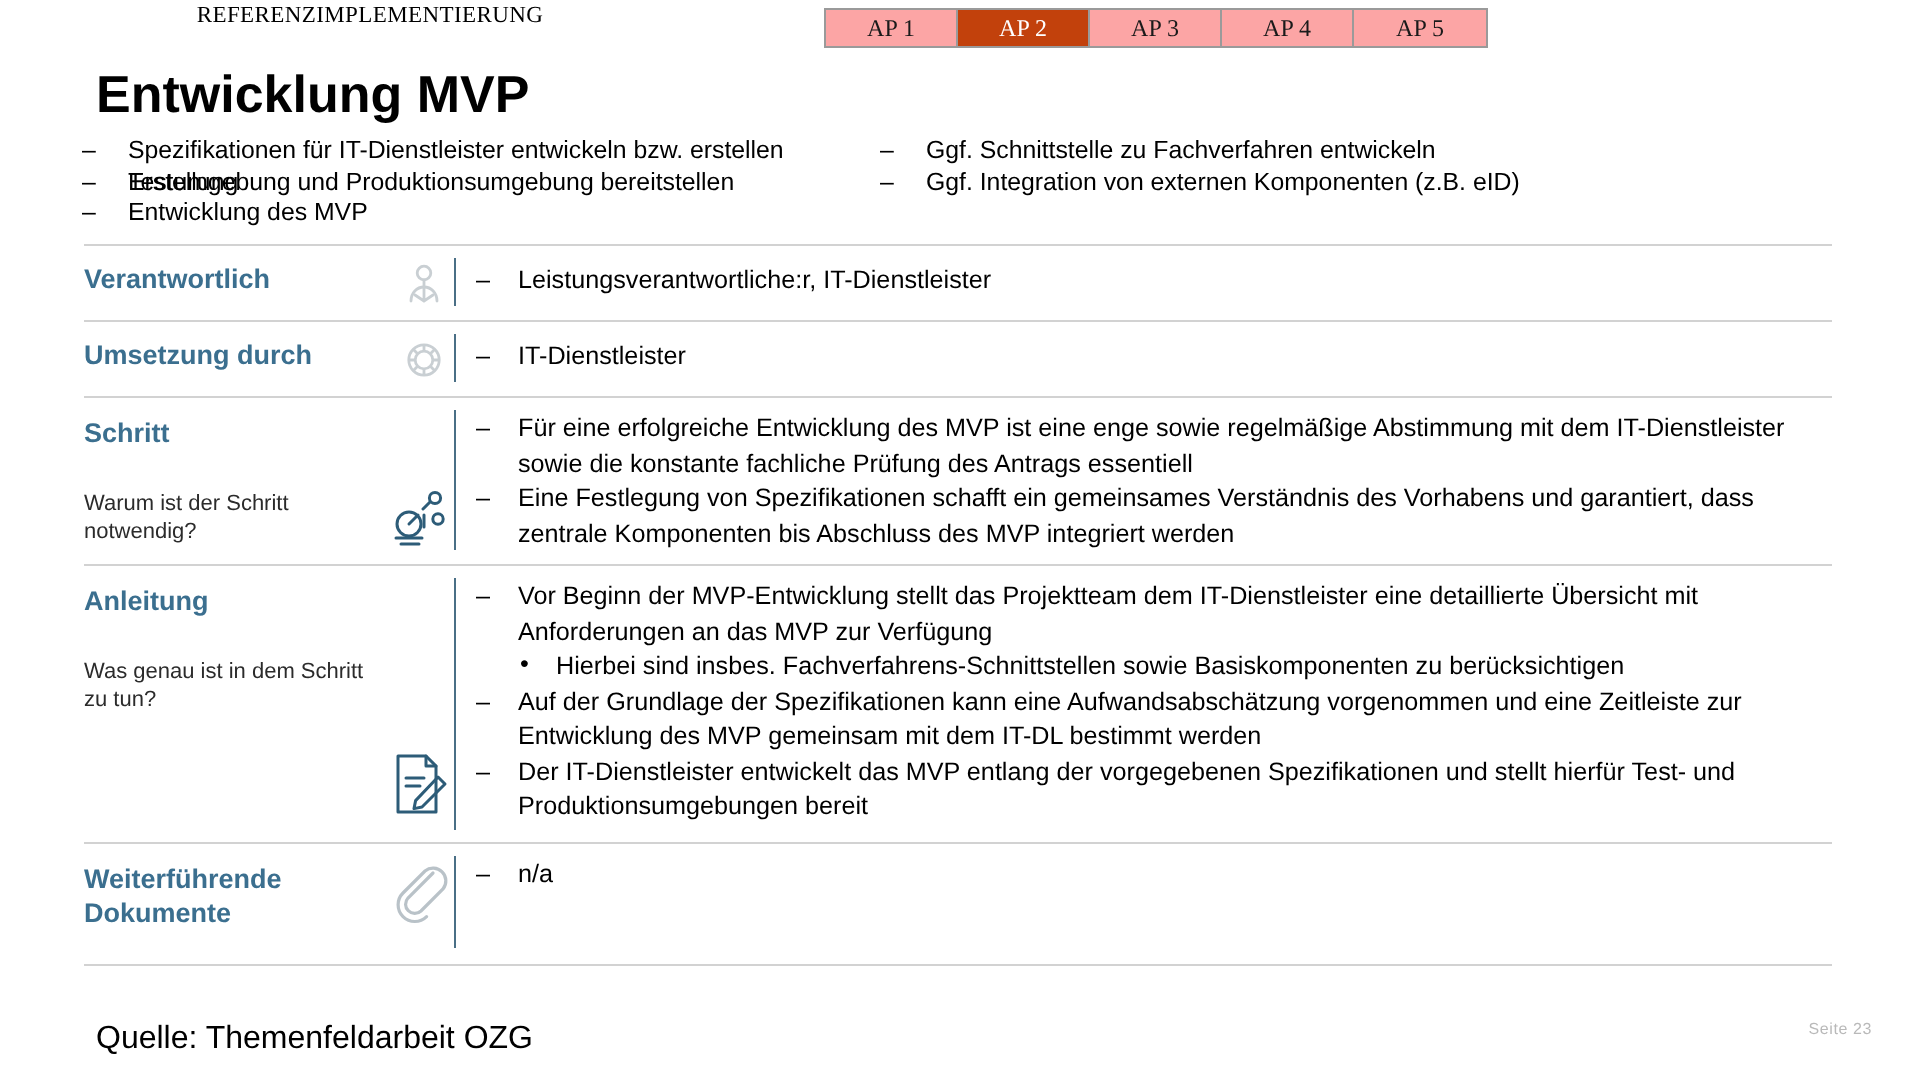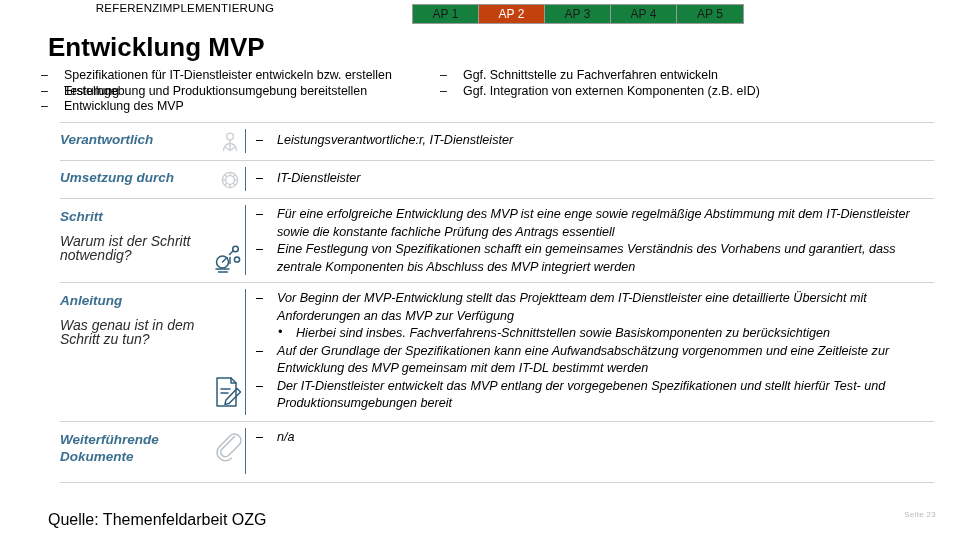--- a/index.html
+++ b/index.html
@@ -12,21 +12,21 @@
     height: 540px;
     position: relative;
     overflow: hidden;
     font-family: "Liberation Sans", sans-serif;
     color: #000000;
   }
 
   
   #slide-header {
     position: absolute;
-    left: 0; top: 0; width: 770px; height: 30px;
+    left: 0; top: 0; width: 770px; height: 30px; font-family: Liberation Serif, serif;
   }
   #kicker {
     position: absolute;
     left: 50px; top: 1px;
     width: 270px;
     text-align: center;
     font-size: 11.5px;
     letter-spacing: .2px;
     line-height: 14px;
     color: #000;
@@ -39,21 +39,21 @@
     background: #ffffff;
   }
   .ap-tab {
     width: 66px;
     height: 18px;
     line-height: 18px;
     text-align: center;
     font-size: 12px;
     color: #1a1a1a;
     border-right: 1px solid #9a9a9a;
-    background: #15803d;
+    background: #fca5a5;
     box-sizing: border-box;
   }
   .ap-tab:last-child { border-right: none; }
   .ap-tab.active {
     background: #c2410c;
     color: #ffffff;
   }
 
   
   #page-title {
@@ -87,45 +87,44 @@
   .ib.overlap { position: relative; }
   .ib.overlap .ghost {
     position: absolute;
     left: 26px; top: 0;
     white-space: nowrap;
   }
 
   
   #rows {
     position: absolute;
-    left: 60px; top: 122px;
+    left: 42px; top: 122px;
     width: 874px;
-    font-style: italic;
   }
   .row {
     position: relative;
     border-top: 1px solid #d2d2d2;
     box-sizing: border-box;
   }
   .row:last-child { border-bottom: 1px solid #d2d2d2; }
 
   .row-label {
     position: absolute;
     left: 0; top: 8px;
     width: 150px;
   }
   .row-label .lbl {
     font-size: 13.5px;
     font-weight: bold;
     color: #3b6f8f;
     line-height: 17px;
   }
   .row-label .sub {
-    margin-top: 9px;
-    font-size: 14px;
+    margin-top: 20px;
+    font-size: 11px;
     font-weight: normal;
     color: #2b2b2b;
     line-height: 14px;
   }
 
   .row-icon {
     position: absolute;
     width: 40px;
     text-align: center;
   }

